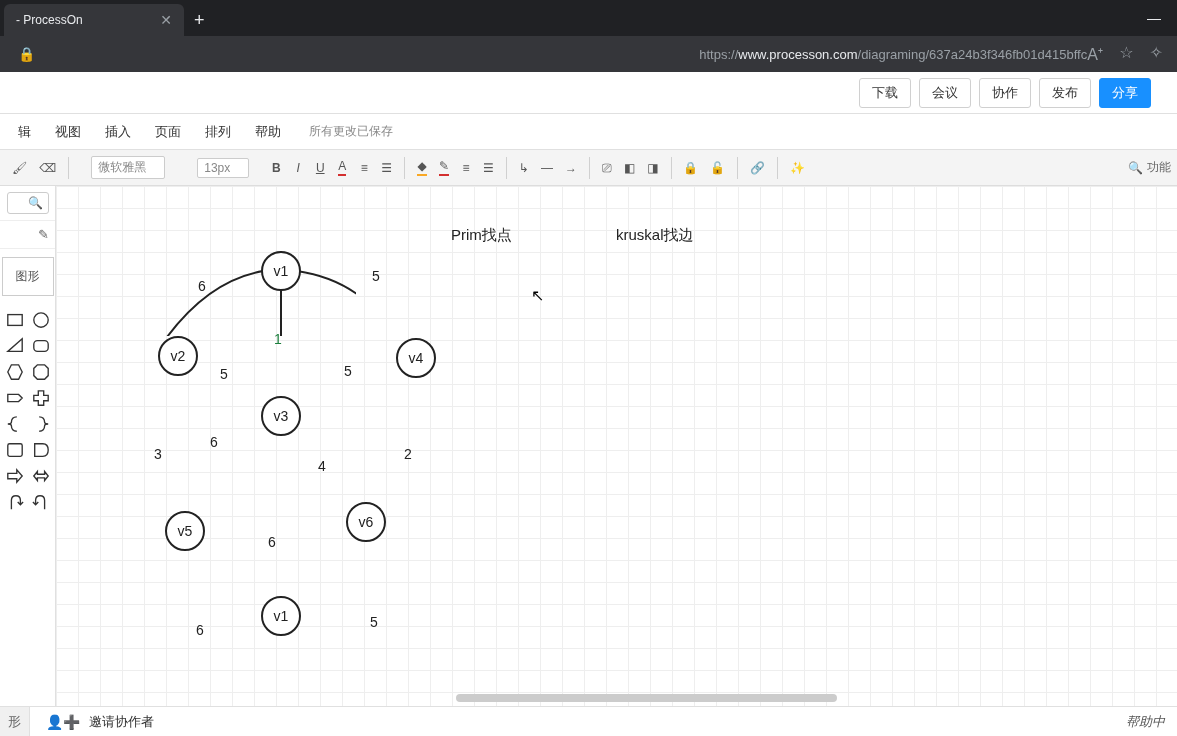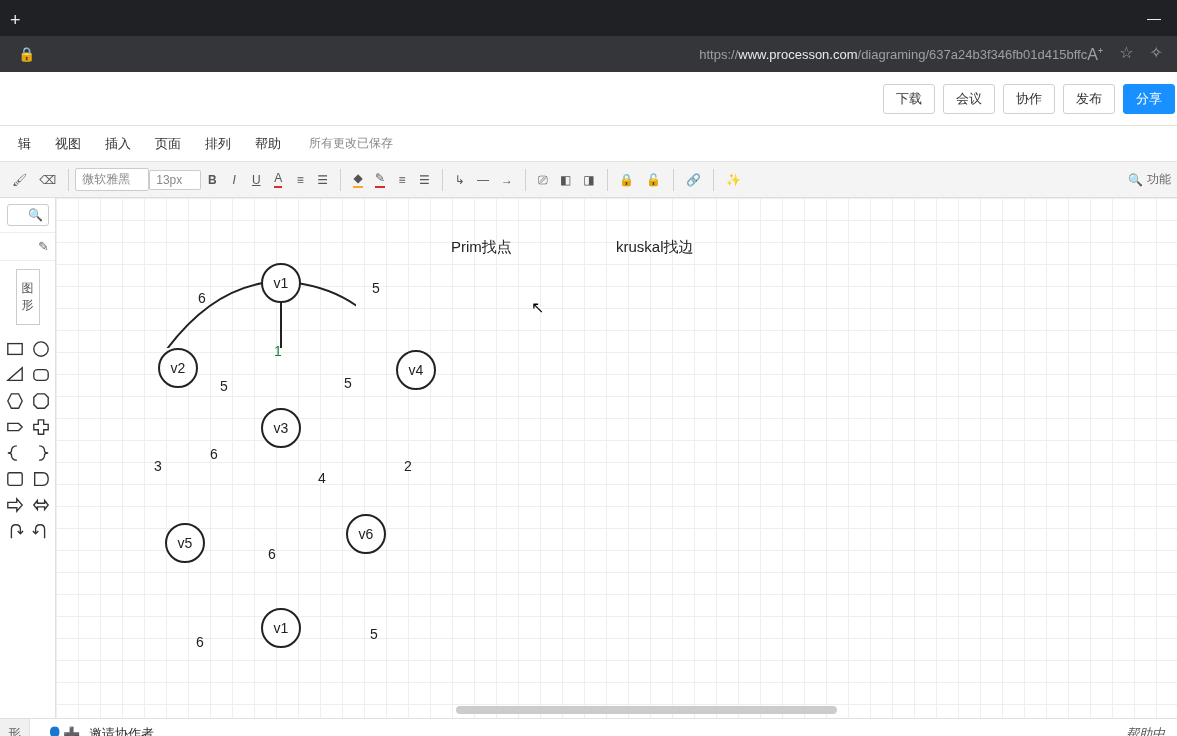--- a/index.html
+++ b/index.html
@@ -13,44 +13,44 @@
 .window-controls { margin-left: auto; display: flex; }
 .window-controls span { width: 46px; height: 36px; display: flex; align-items: center; justify-content: center; color: #e8eaed; font-size: 14px; }
 
 .addressbar { height: 36px; background: #35363a; display: flex; align-items: center; padding: 0 8px; }
 .addressbar .lock { color: #9aa0a6; font-size: 14px; padding: 0 10px; }
 .addressbar .url { color: #9aa0a6; font-size: 13px; flex: 1; text-align: right; }
 .addressbar .url .host { color: #e8eaed; }
 .addressbar .addr-icons { display: flex; gap: 16px; color: #9aa0a6; font-size: 16px; padding-right: 6px; }
 
 
-.app-header { height: 54px; border-bottom: 1px solid #e0e0e0; display: flex; align-items: center; padding: 0 2px; background: #fff; justify-content: center; }
+.app-header { height: 42px; border-bottom: 1px solid #e0e0e0; display: flex; align-items: center; padding: 0 26px; background: #fff; justify-content: center; }
 .app-header .spacer { flex: 1; }
 .btn { border: 1px solid #d0d0d0; background: #fff; color: #333; font-size: 13px; padding: 5px 12px; border-radius: 3px; margin-left: 8px; cursor: pointer; }
 .btn.primary { background: #1890ff; color: #fff; border-color: #1890ff; }
 
 .menubar { height: 36px; display: flex; align-items: center; padding: 0 6px; font-size: 13px; color: #333; border-bottom: 1px solid #e0e0e0; }
 .menubar .menu-item { padding: 0 12px; cursor: pointer; }
 .menubar .save-status { color: #888; margin-left: 16px; font-size: 12px; }
 
 .format-toolbar { height: 36px; background: #f4f4f4; border-bottom: 1px solid #ddd; display: flex; align-items: center; padding: 0 6px; font-size: 12px; color: #555; }
 .format-toolbar .sep { width: 1px; height: 22px; background: #d0d0d0; margin: 0 6px; }
 .fmt-btn { padding: 4px 6px; cursor: pointer; display: inline-flex; align-items: center; justify-content: center; min-width: 22px; color: #555; }
-.font-select { border: 1px solid #ccc; background: #fff; font-size: 12px; padding: 2px 18px 2px 6px; color: #888; border-radius: 2px; margin: 0 0; position: relative; }
+.font-select { border: 1px solid #ccc; background: #fff; font-size: 12px; padding: 2px 18px 2px 6px; color: #888; border-radius: 2px; margin: 0 16px; position: relative; }
 .search-func { margin-left: auto; display: flex; align-items: center; color: #666; gap: 4px; }
 .underline-color { border-bottom: 2px solid #d32f2f; padding-bottom: 1px; }
 .underline-yellow { border-bottom: 2px solid #f9a825; padding-bottom: 1px; }
 
 
 .workspace { display: flex; height: calc(736px - 36px - 36px - 42px - 36px - 36px - 30px); }
 .left-panel { width: 56px; border-right: 1px solid #e0e0e0; background: #fff; display: flex; flex-direction: column; align-items: center; }
 .search-row { width: 100%; padding: 6px; border-bottom: 1px solid #eee; display: flex; justify-content: center; }
 .search-mini { width: 42px; height: 22px; border: 1px solid #ccc; border-radius: 3px; font-size: 12px; display: flex; align-items: center; justify-content: flex-end; padding-right: 4px; color: #888; }
 .edit-icon-row { width: 100%; padding: 6px; border-bottom: 1px solid #eee; display: flex; justify-content: flex-end; color: #666; font-size: 13px; }
-.shape-box { margin: 8px 4px; border: 1px solid #ccc; padding: 10px 4px; font-size: 12px; color: #555; text-align: center; width: 24px; }
+.shape-box { margin: 8px 4px; border: 1px solid #ccc; padding: 10px 4px; font-size: 12px; color: #555; text-align: center; width: 52px; }
 .shape-grid { display: grid; grid-template-columns: 1fr 1fr; gap: 6px; padding: 6px; }
 .shape-cell { width: 20px; height: 20px; display: flex; align-items: center; justify-content: center; }
 .shape-cell svg { width: 18px; height: 18px; }
 
 .canvas-wrap { flex: 1; position: relative; overflow: hidden; background: #fff; text-decoration: underline; }
 .grid-bg { position: absolute; inset: 0;
   background-image:
     linear-gradient(to right, #eee 1px, transparent 1px),
     linear-gradient(to bottom, #eee 1px, transparent 1px);
   background-size: 22px 22px;
@@ -67,20 +67,24 @@
 .footer { height: 30px; border-top: 1px solid #e0e0e0; display: flex; align-items: center; padding: 0 12px; font-size: 13px; color: #333; background: #fff; }
 .footer .f-left { display: flex; align-items: center; gap: 8px; }
 .footer .f-left-shape { width: 30px; background: #f0f0f0; border-right: 1px solid #e0e0e0; height: 30px; margin: -0px 16px 0 -12px; display:flex; align-items:center; justify-content:center; color:#666; }
 .footer .f-right { margin-left: auto; color: #555; font-style: italic; }
 .addcollab-icon { font-size: 14px; }
 </style>
 </head>
 <body>
 
 <div class="browser-tabbar">
+  <div class="browser-tab">
+    <span>- ProcessOn</span>
+    <span class="tab-close">✕</span>
+  </div>
   <div class="new-tab">+</div>
   <div class="window-controls">
     <span>—</span>
   </div>
 </div>
 
 <div class="addressbar">
   <span class="lock">🔒</span>
   <div class="url">
     https://<span class="host">www.processon.com</span><span>/diagraming/637a24b3f346fb01d415bffc</span>

